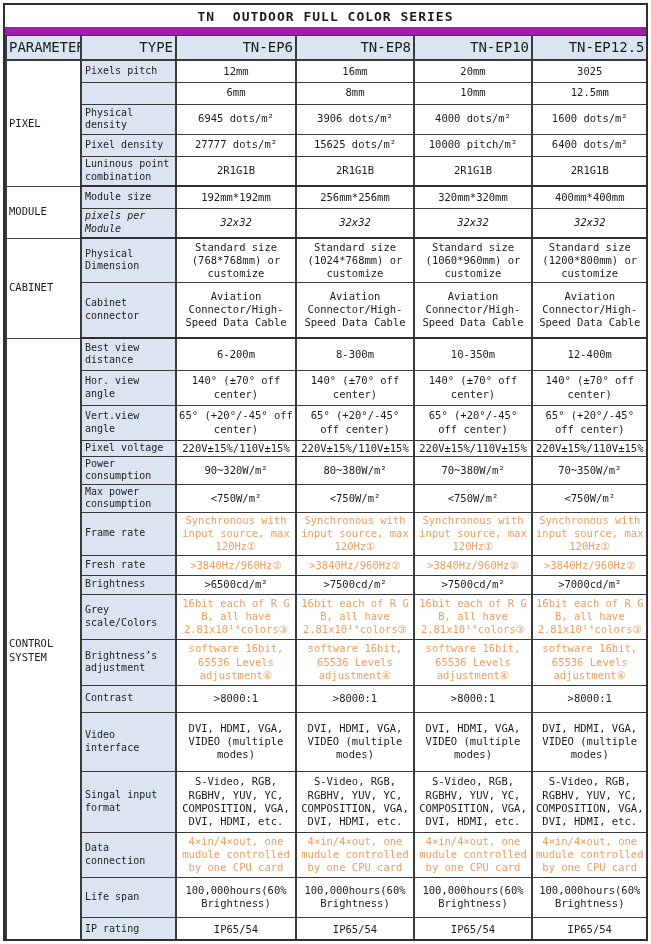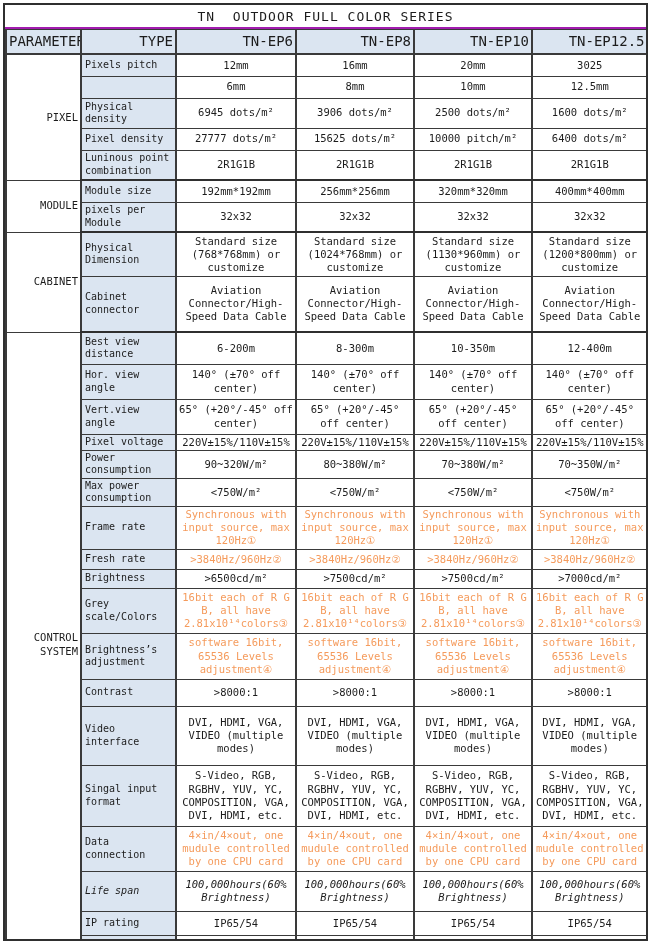--- a/index.html
+++ b/index.html
@@ -13,23 +13,23 @@
   .sheet{
     margin:3px;
     width:645px;height:938px;
     box-sizing:border-box;
     border:2px solid #2f2f2f;
     background:#fff;
     overflow:hidden;
   }
   .title{
     height:22px;
-    border-bottom:2px solid #a21caf;
+    border-bottom:8px solid #a21caf;
     display:flex;align-items:center;justify-content:center;
-    font-weight:normal;font-size:13px;letter-spacing:1px;
+    font-weight:bold;font-size:13px;letter-spacing:1px;
     white-space:pre;
   }
   table.spec{
     width:100%;
     border-collapse:collapse;
     table-layout:fixed;
   }
   th,td{
     border:1px solid #3a3a3a;
     border-left-width:2px;
@@ -41,21 +41,21 @@
   thead th{
     background:#dbe5f1;
     font-weight:normal;
     font-size:14px;
     height:21px;
     border-bottom-width:2px;
     text-align:right;
   }
   td.sec{
     background:#ffffff;
-    text-align:right;
+    text-align:left;
     font-size:10.5px;
   }
   td.label{
     background:#dbe5f1;
     text-align:left;
     font-size:10px;
     padding-left:3px;
     margin-top:17px;
   }
   td.val{
@@ -103,21 +103,21 @@
           <td class="label"></td>
           <td class="val">6mm</td>
           <td class="val">8mm</td>
           <td class="val">10mm</td>
           <td class="val">12.5mm</td>
         </tr>
         <tr style="height: 30px;">
           <td class="label">Physical density</td>
           <td class="val">6945 dots/m²</td>
           <td class="val">3906 dots/m²</td>
-          <td class="val">2500 dots/m²</td>
+          <td class="val">4000 dots/m²</td>
           <td class="val">1600 dots/m²</td>
         </tr>
         <tr style="height: 22px;">
           <td class="label">Pixel density</td>
           <td class="val">27777 dots/m²</td>
           <td class="val">15625 dots/m²</td>
           <td class="val">10000 pitch/m²</td>
           <td class="val">6400 dots/m²</td>
         </tr>
         <tr class="section-last" style="height: 30px;">
@@ -128,33 +128,33 @@
           <td class="val">2R1G1B</td>
         </tr>
         <tr style="height: 22px;">
           <td class="sec" rowspan="2">MODULE</td>
           <td class="label">Module size</td>
           <td class="val">192mm*192mm</td>
           <td class="val">256mm*256mm</td>
           <td class="val">320mm*320mm</td>
           <td class="val">400mm*400mm</td>
         </tr>
-        <tr class="section-last" style="height: 30px;">
+        <tr class="section-last" style="height: 30px; font-style: italic;">
           <td class="label">pixels per Module</td>
           <td class="val">32x32</td>
           <td class="val">32x32</td>
           <td class="val">32x32</td>
           <td class="val">32x32</td>
         </tr>
         <tr style="height: 44px;">
           <td class="sec" rowspan="2">CABINET</td>
           <td class="label">Physical Dimension</td>
           <td class="val">Standard size (768*768mm) or customize</td>
           <td class="val">Standard size (1024*768mm) or customize</td>
-          <td class="val">Standard size (1130*960mm) or customize</td>
+          <td class="val">Standard size (1060*960mm) or customize</td>
           <td class="val">Standard size (1200*800mm) or customize</td>
         </tr>
         <tr class="section-last" style="height: 56px;">
           <td class="label">Cabinet connector</td>
           <td class="val">Aviation Connector/High-Speed Data Cable</td>
           <td class="val">Aviation Connector/High-Speed Data Cable</td>
           <td class="val">Aviation Connector/High-Speed Data Cable</td>
           <td class="val">Aviation Connector/High-Speed Data Cable</td>
         </tr>
         <tr style="height: 32px;">
@@ -256,21 +256,21 @@
           <td class="val">S-Video, RGB, RGBHV, YUV, YC, COMPOSITION, VGA, DVI, HDMI, etc.</td>
           <td class="val">S-Video, RGB, RGBHV, YUV, YC, COMPOSITION, VGA, DVI, HDMI, etc.</td>
         </tr>
         <tr style="height: 45px;">
           <td class="label">Data connection</td>
           <td class="val orange">4×in/4×out, one mudule controlled by one CPU card</td>
           <td class="val orange">4×in/4×out, one mudule controlled by one CPU card</td>
           <td class="val orange">4×in/4×out, one mudule controlled by one CPU card</td>
           <td class="val orange">4×in/4×out, one mudule controlled by one CPU card</td>
         </tr>
-        <tr style="height: 40px; font-style: italic;">
+        <tr style="height: 40px;">
           <td class="label">Life span</td>
           <td class="val">100,000hours(60% Brightness)</td>
           <td class="val">100,000hours(60% Brightness)</td>
           <td class="val">100,000hours(60% Brightness)</td>
           <td class="val">100,000hours(60% Brightness)</td>
         </tr>
         <tr style="height: 24px;">
           <td class="label">IP rating</td>
           <td class="val">IP65/54</td>
           <td class="val">IP65/54</td>

